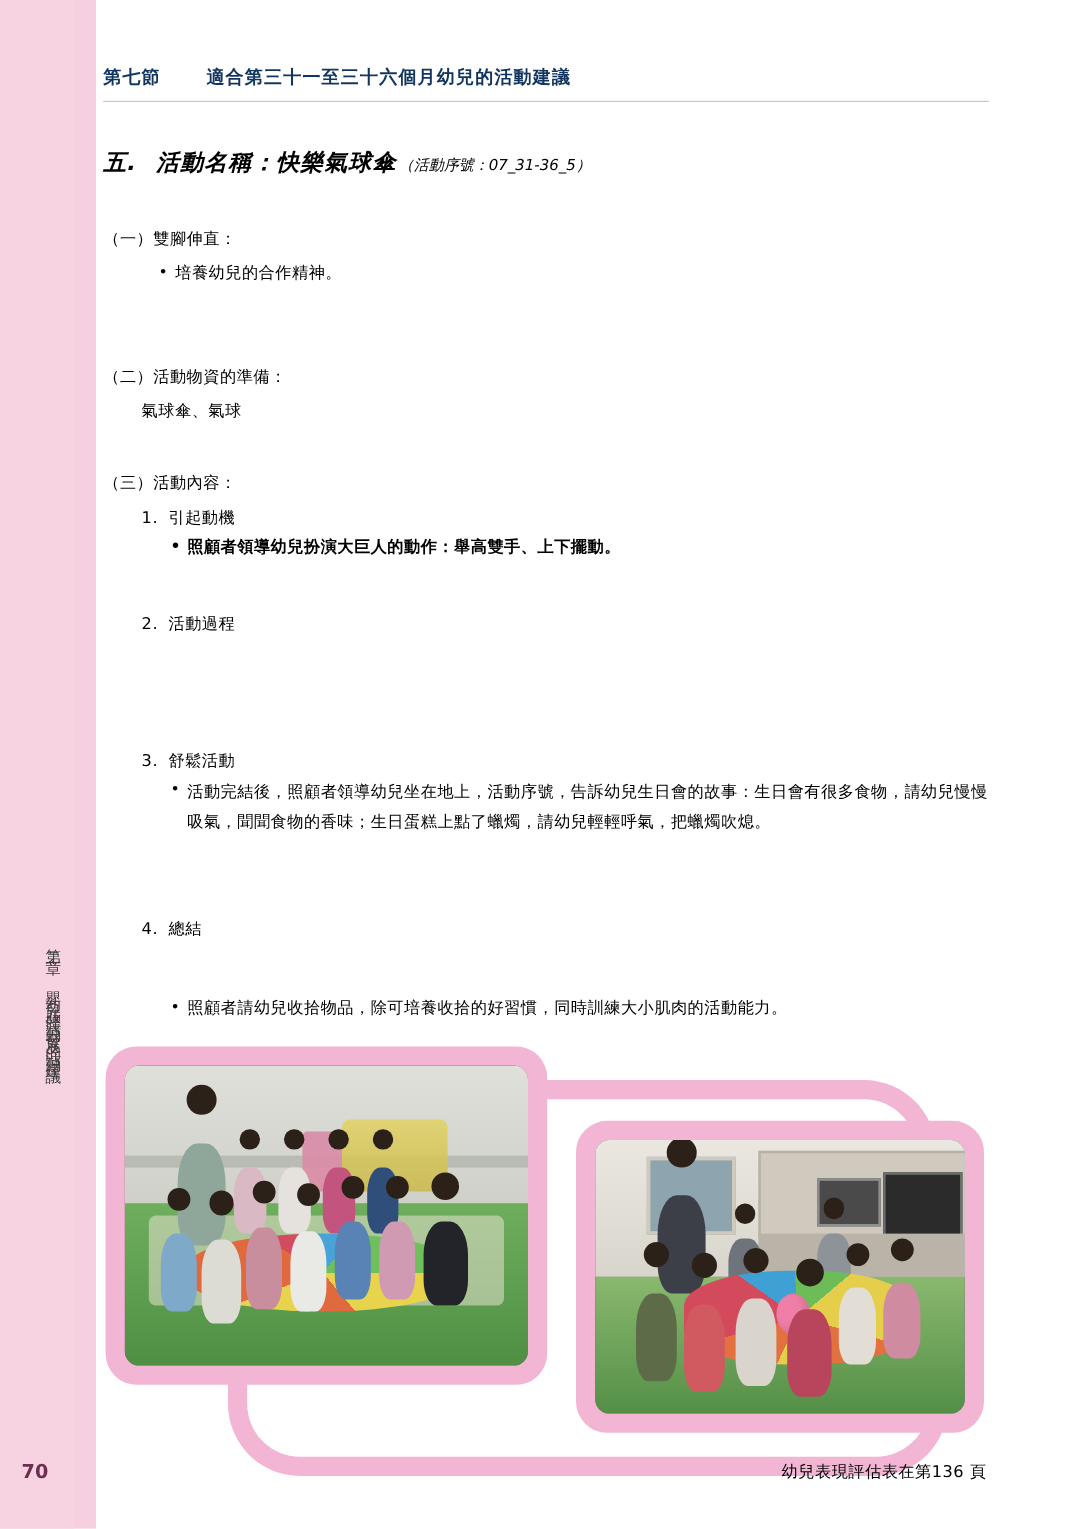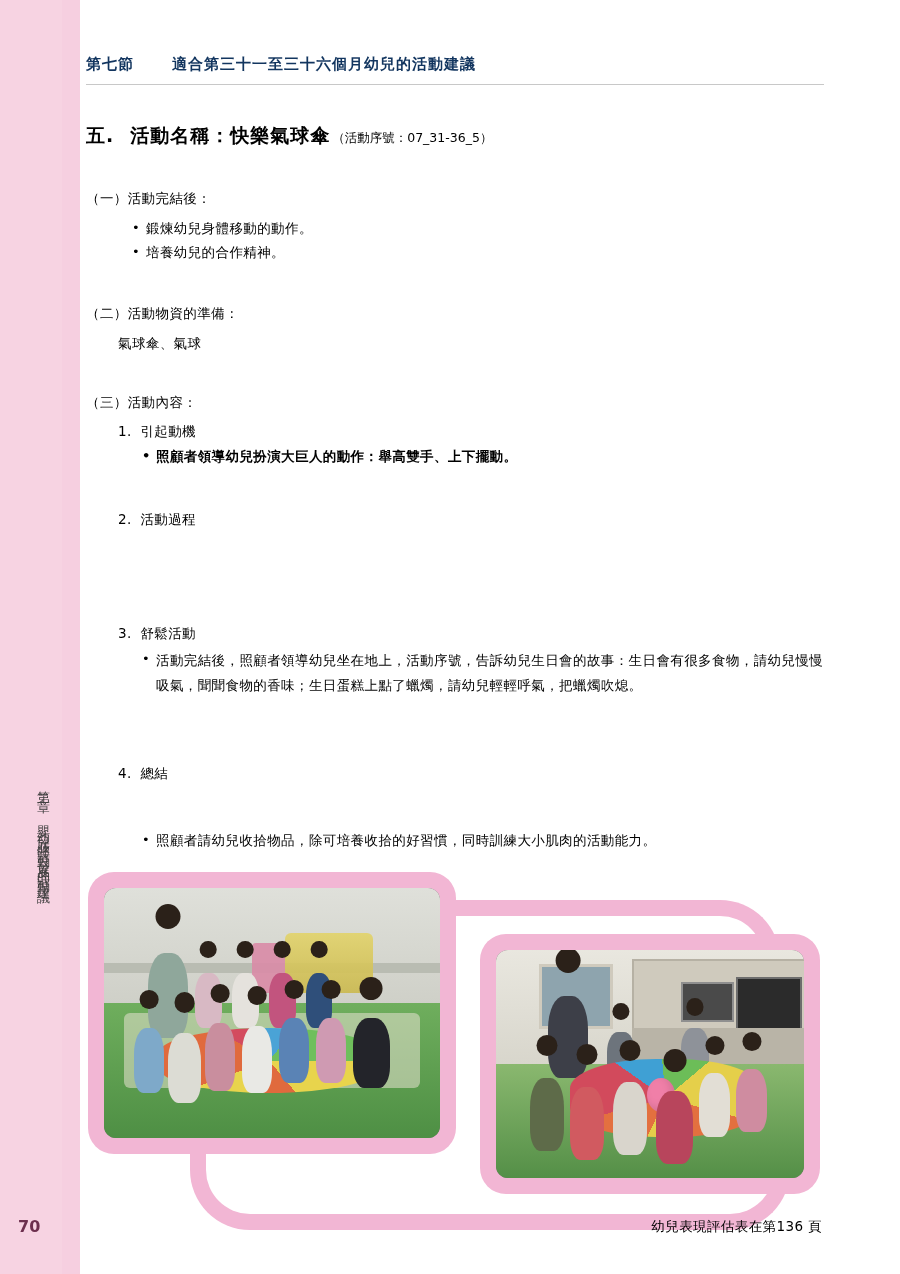--- a/index.html
+++ b/index.html
@@ -81,20 +81,21 @@
   }
 
   
   .activity-title {
     position: absolute;
     left: 86px;
     top: 123px;
     font-size: 19px;
     font-weight: bold;
     letter-spacing: 1px;
+    font-style: italic;
   }
   .activity-title .num {
     margin-right: 16px;
   }
   .activity-code {
     font-size: 12.5px;
     font-weight: normal;
     letter-spacing: 0;
     margin-left: 2px;
   }
@@ -317,23 +318,22 @@
 
   <div class="section-header">
     <span class="sec-no">第七節</span><span>適合第三十一至三十六個月幼兒的活動建議</span>
   </div>
   <div class="header-rule"></div>
 
   <div class="activity-title">
     <span class="num">五.</span><span>活動名稱：快樂氣球傘</span><span class="activity-code">（活動序號：07_31-36_5）</span>
   </div>
 
-  <div class="blk-label" style="top:190px;">（一）活動完結後：</div>
+  <div class="blk-label" style="top:190px;">（一）雙腳伸直：</div>
   <ul class="bullet-list block" style="left:132px; top:218px; width:660px;">
-    <li>鍛煉幼兒身體移動的動作。</li>
     <li>培養幼兒的合作精神。</li>
   </ul>
 
   <div class="blk-label" style="top:305px;">（二）活動物資的準備：</div>
   <div class="indent-text" style="left:118px; top:333px;">氣球傘、氣球</div>
 
   <div class="blk-label" style="top:394px;">（三）活動內容：</div>
 
   <div class="num-item" style="left:118px; top:423px;">
     <span>1.</span>

